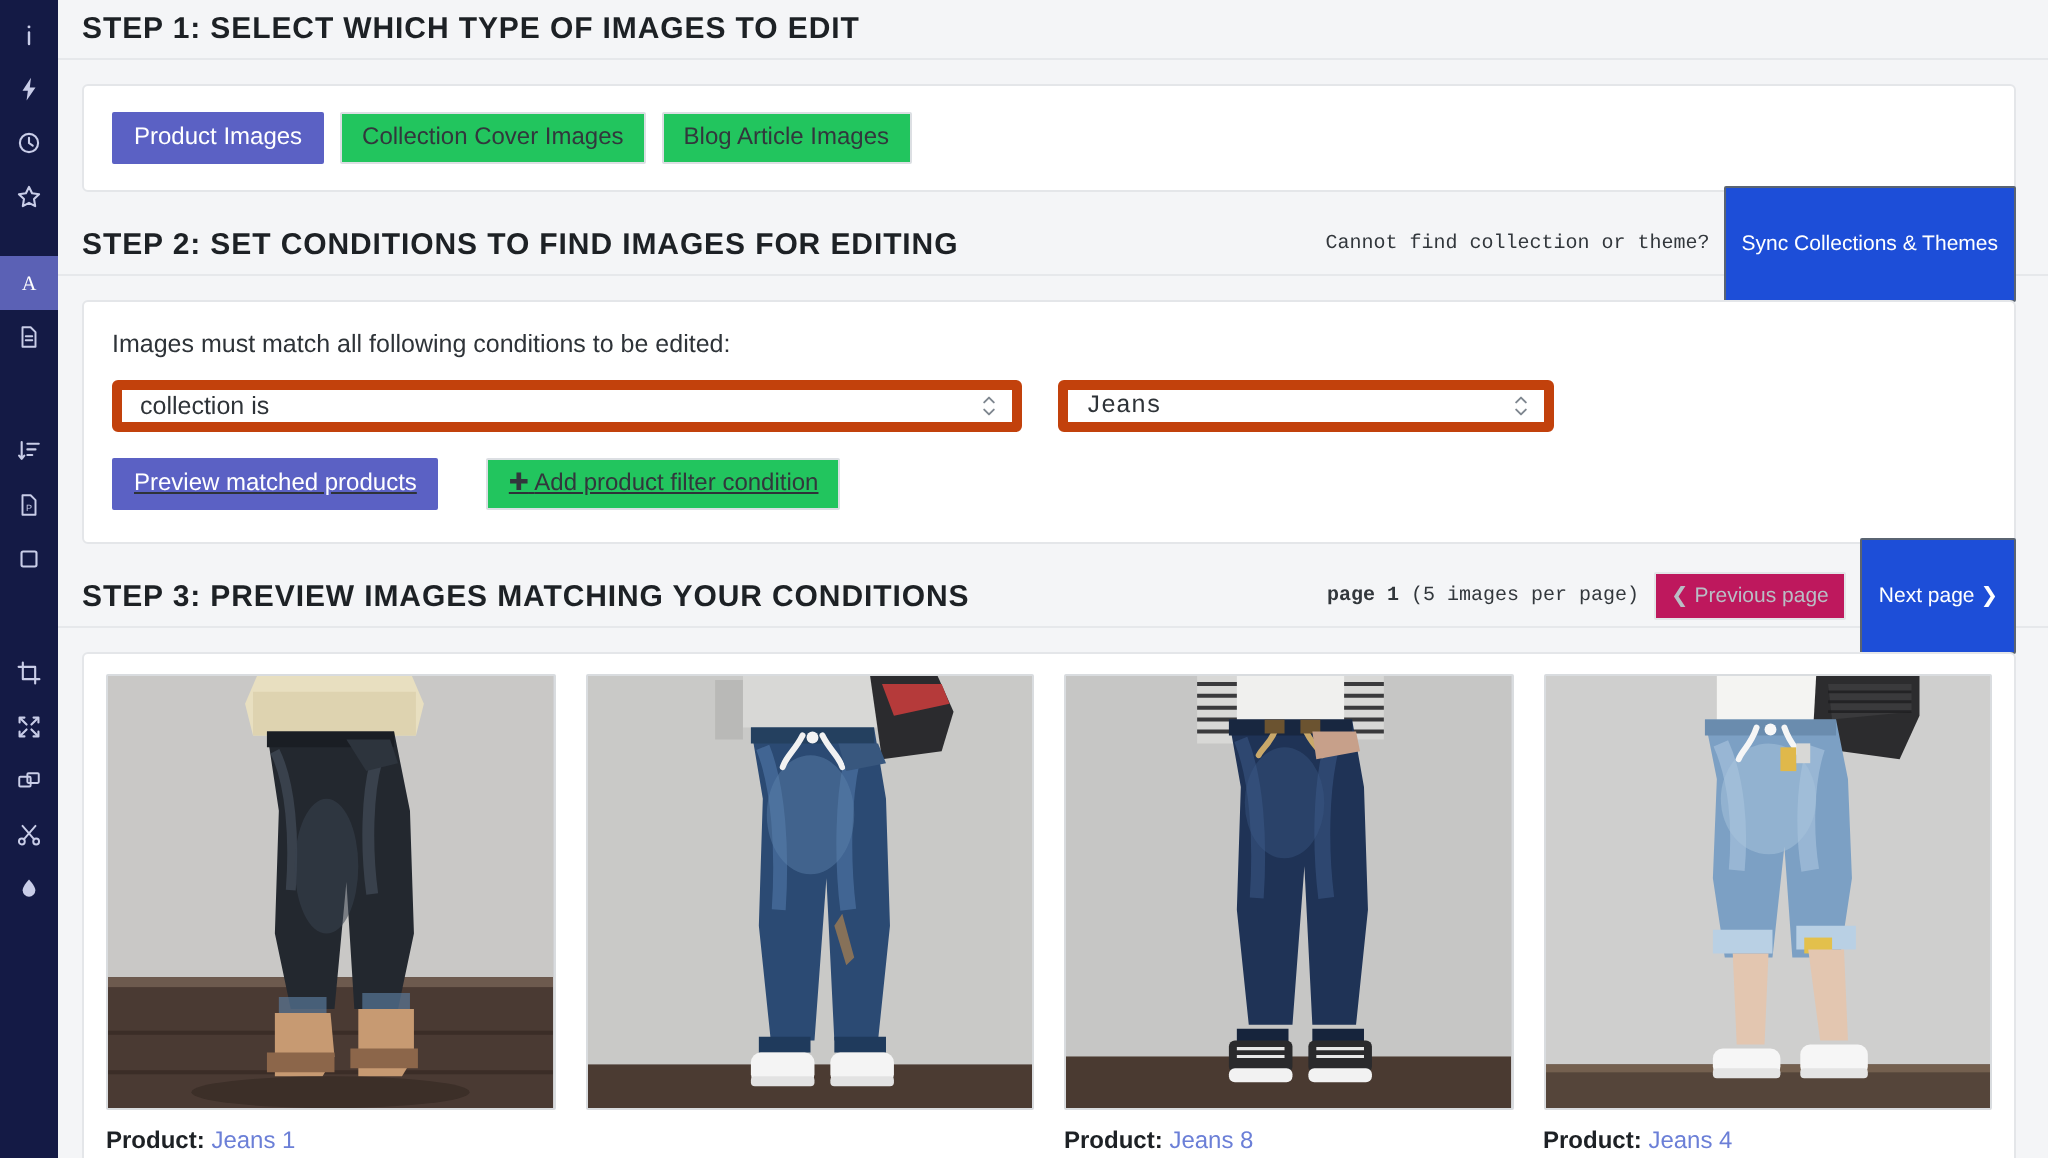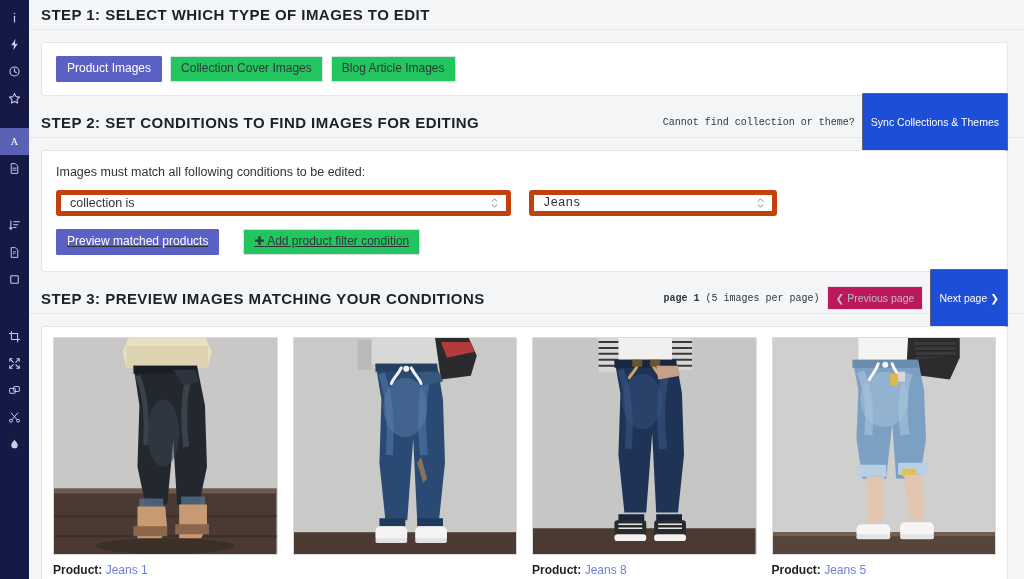--- a/index.html
+++ b/index.html
@@ -462,21 +462,21 @@
               <path d="M94 140h18l-2 46h-14zM132 138h18l2 46h-14z" fill="#e3c6b0"></path>
               <rect x="84" y="188" width="34" height="14" rx="5" fill="#f6f6f6"></rect>
               <rect x="128" y="186" width="34" height="16" rx="5" fill="#f6f6f6"></rect>
               <rect x="84" y="198" width="34" height="5" rx="2" fill="#e4e4e4"></rect>
               <rect x="128" y="198" width="34" height="5" rx="2" fill="#e4e4e4"></rect>
             </svg>
           </div>
           <div class="meta">
             <div>
               <b>Product:</b>
-              <a href="#">Jeans 5</a>
+              <a href="#">Jeans 4</a>
             </div>
 
           </div>
         </div>
 
       </div>
     </div>
 
   </div>
 </div>

